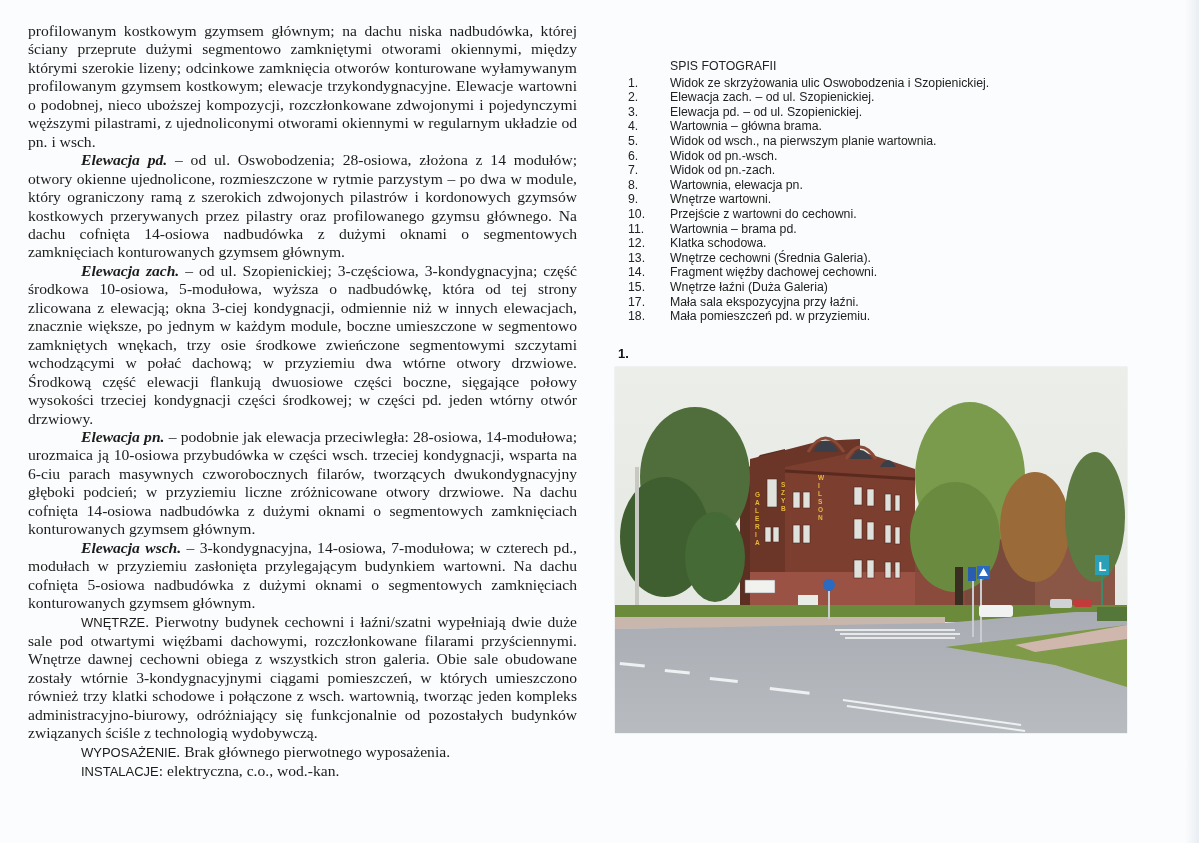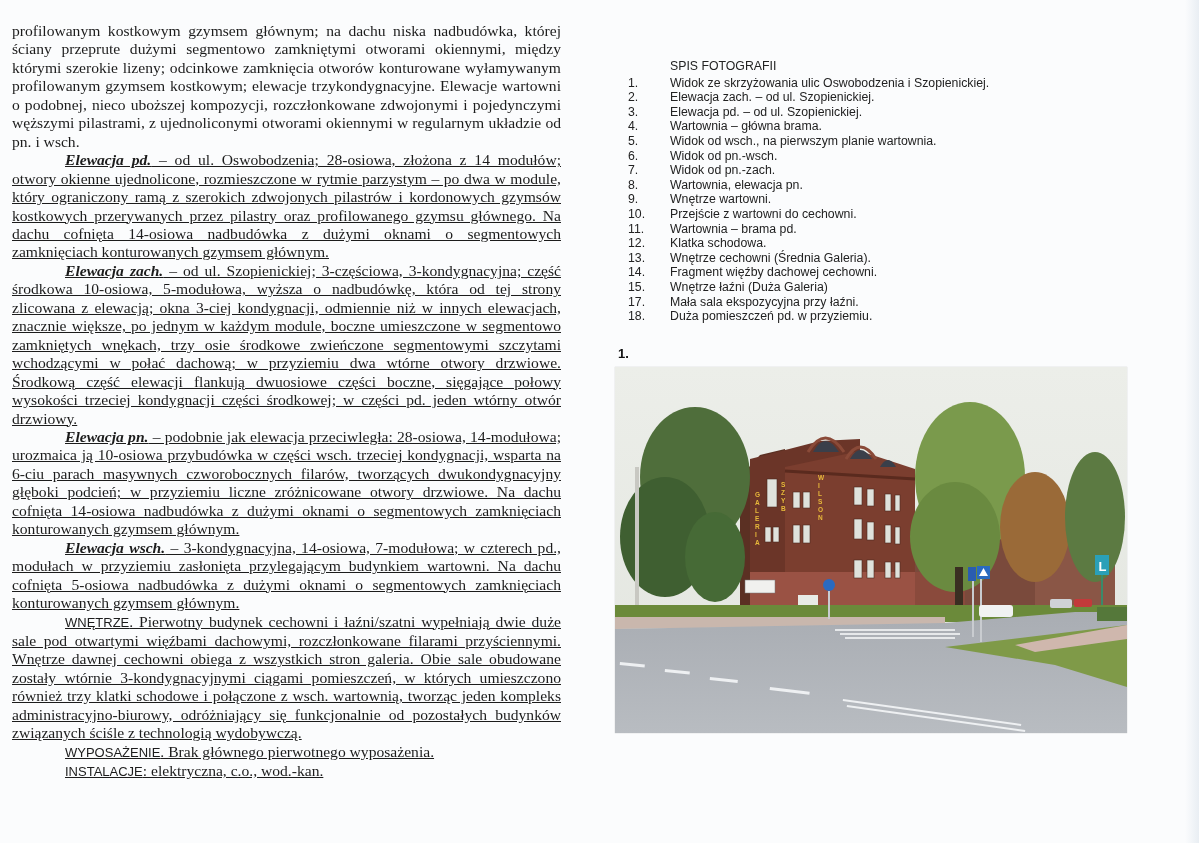--- a/index.html
+++ b/index.html
@@ -9,26 +9,26 @@
     position: relative;
     font-family: "Liberation Serif", serif;
     color: #1c1c1c;
   }
   .page-shade {
     position: absolute; right: 0; top: 0; width: 14px; height: 843px;
     background: linear-gradient(to right, rgba(240,244,248,0), #e9eef3);
   }
   
   .left-col {
-    position: absolute; left: 12px; top: 22px; width: 549px;
+    position: absolute; left: 28px; top: 22px; width: 549px;
     font-size: 15.6px; line-height: 18.45px;
     text-align: justify;
   }
   .left-col p { margin: 0; }
-  .indent { text-indent: 53px; text-decoration: underline; }
+  .indent { text-indent: 53px; }
   .heading-it { font-style: italic; font-weight: bold; }
   .sans-head {
     font-family: "Liberation Sans", sans-serif;
     font-size: 13px;
   }
   
   .spis {
     position: absolute; left: 628px; top: 22px; width: 420px;
     font-family: "Liberation Sans", sans-serif;
     font-size: 12.3px; line-height: 14.6px; color: #222;
@@ -133,21 +133,21 @@
       <div class="spis-row">
         <span class="spis-num">15.</span>
         <span>Wnętrze łaźni (Duża Galeria)</span>
       </div>
       <div class="spis-row">
         <span class="spis-num">17.</span>
         <span>Mała sala ekspozycyjna przy łaźni.</span>
       </div>
       <div class="spis-row">
         <span class="spis-num">18.</span>
-        <span>Duża pomieszczeń pd. w przyziemiu.</span>
+        <span>Mała pomieszczeń pd. w przyziemiu.</span>
       </div>
     </div>
 </div>
 
 <div class="photo-label">1.</div>
 
 <div class="photo">
   <svg width="512" height="366" viewBox="0 0 512 366" xmlns="http://www.w3.org/2000/svg">
     <defs>
       <linearGradient id="sky" x1="0" y1="0" x2="0" y2="1">

